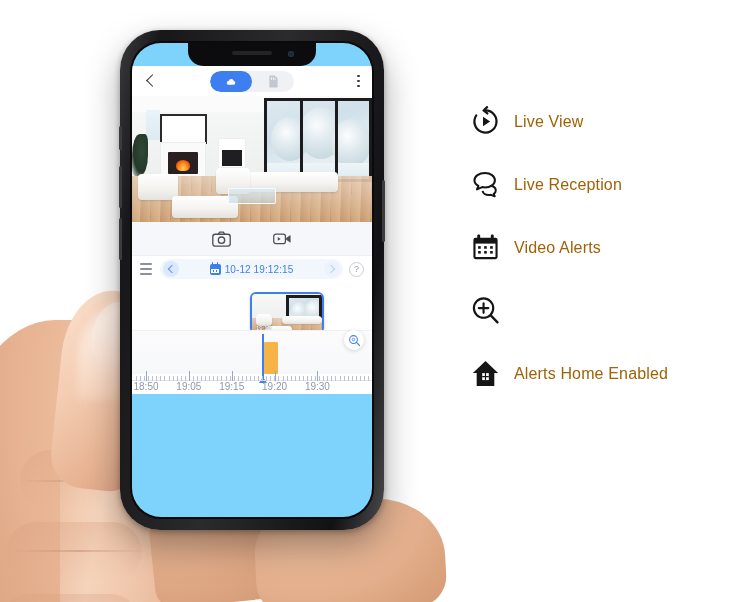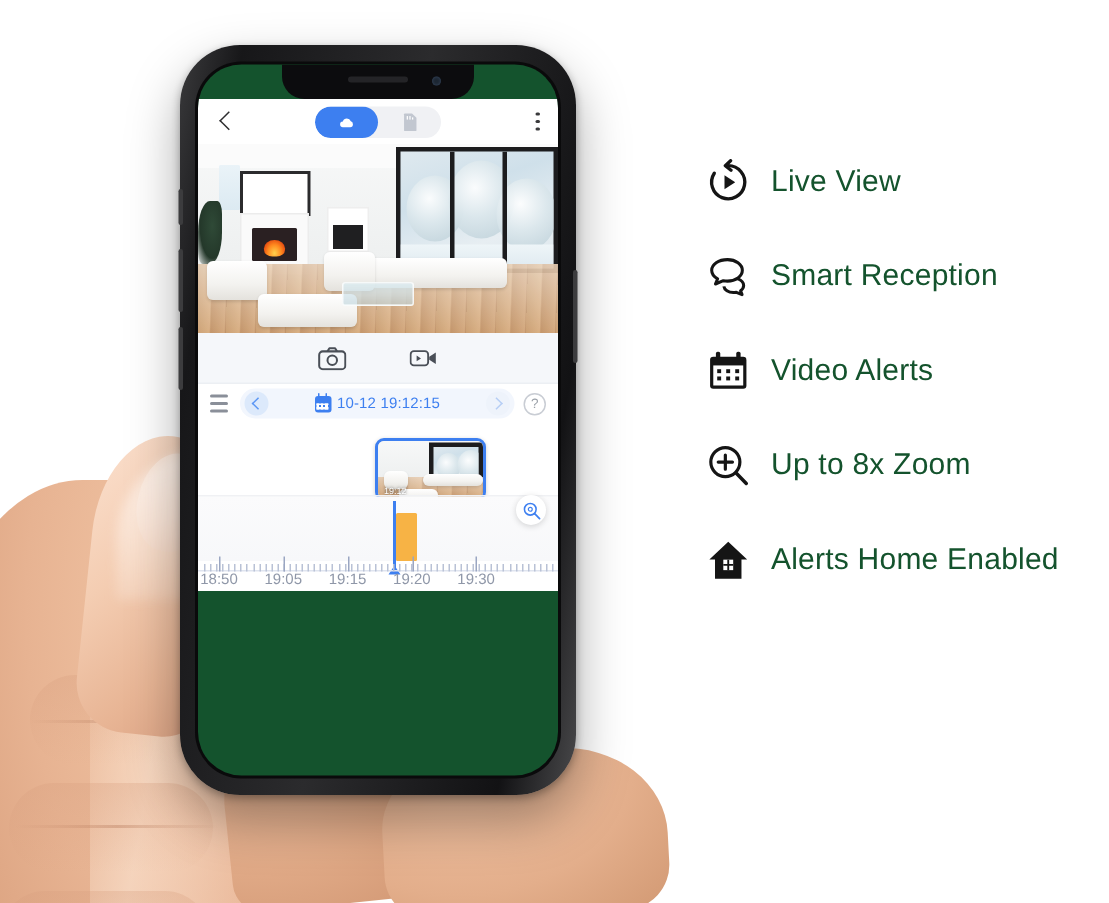--- a/index.html
+++ b/index.html
@@ -76,21 +76,21 @@
     border-radius: 40px;
     box-shadow: 0 16px 34px rgba(0,0,0,.34), 0 2px 6px rgba(0,0,0,.3);
     padding: 11px 10px;
   }
   .phone-inner {
     position: relative; width: 100%; height: 100%;
     background: #0a0a0b; border-radius: 31px; padding: 2px;
   }
   .screen {
     position: relative; width: 100%; height: 100%;
-    background: #14532d; border-radius: 29px; overflow: hidden; text-align: center;
+    background: #7dd3fc; border-radius: 29px; overflow: hidden; text-align: center;
   }
   .side-btn {
     position: absolute; width: 3px; background: #3c3c3e; border-radius: 2px;
   }
   .sb1 { left: -1px; top: 96px; height: 24px; }
   .sb2 { left: -1px; top: 136px; height: 42px; }
   .sb3 { left: -1px; top: 188px; height: 42px; }
   .sb4 { right: -1px; top: 150px; height: 62px; }
 
   .notch {
@@ -266,21 +266,21 @@
   .tick.minor { height: 5px; }
   .tick.major { height: 10px; background: #9aa6c2; }
   .ruler-baseline { position:absolute; left:0; bottom:0; width:100%; height:1px; background:#dfe4ef; }
   .rlabels { position: absolute; left: 0; bottom: 1px; width: 100%; height: 12px; }
   .rlabel { position: absolute; font-size: 10px; color: #8f97a8; transform: translateX(-50%); }
 
   
   .features { position: absolute; left: 470px; top: 90px; width: 262px; }
   .feature { display: flex; align-items: center; height: 63px; }
   .f-icon { width: 44px; min-width: 44px; display: flex; align-items: center; justify-content: flex-start; }
-  .f-label { font-size: 20px; color: #14532d; letter-spacing: .15px; }
+  .f-label { font-size: 16px; color: #a16207; letter-spacing: .15px; }
 
   
   .caption {
     position: absolute; left: 0; bottom: 14px; width: 739px; text-align: center;
     font-size: 12.5px; color: #6f757e;
   }
 </style>
 </head>
 <body>
 
@@ -534,21 +534,21 @@
       <div class="f-label">Live View</div>
     </div>
 
     <div class="feature">
       <div class="f-icon">
         <svg width="31" height="31" viewBox="0 0 32 32">
           <path d="M15.5 4.2c5.6 0 10.2 3.3 10.2 7.4s-4.6 7.4-10.2 7.4c-1 0-2-.1-2.9-.3l-5.4 2.3 1.5-3.6C5.9 16 4.6 13.9 4.6 11.6c0-4.1 4.6-7.4 10.9-7.4z" fill="none" stroke="#151515" stroke-width="2.1" stroke-linejoin="round"></path>
           <path d="M22.2 17.3c2.6.9 4.4 2.7 4.4 4.8 0 1.4-.8 2.7-2.1 3.6l1 2.6-3.9-1.6c-.7.1-1.4.2-2.1.2-3.4 0-6.2-1.9-6.5-4.3" fill="none" stroke="#151515" stroke-width="2.1" stroke-linejoin="round"></path>
         </svg>
       </div>
-      <div class="f-label">Smart Reception</div>
+      <div class="f-label">Live Reception</div>
     </div>
 
 
     <div class="feature">
       <div class="f-icon">
         <svg width="31" height="31" viewBox="0 0 32 32">
           <rect x="3.5" y="6" width="25" height="22" rx="2.2" fill="#151515"></rect>
           <rect x="5.7" y="12" width="20.6" height="13.8" fill="#ffffff"></rect>
           <rect x="7.5" y="2.6" width="3" height="5" rx="1.2" fill="#151515"></rect>
           <rect x="21.5" y="2.6" width="3" height="5" rx="1.2" fill="#151515"></rect>
@@ -566,21 +566,20 @@
     </div>
 
     <div class="feature">
       <div class="f-icon">
         <svg width="31" height="31" viewBox="0 0 32 32">
           <circle cx="14" cy="13.5" r="10" fill="none" stroke="#151515" stroke-width="2.2"></circle>
           <path d="M14 8.6v9.8M9.1 13.5h9.8" stroke="#151515" stroke-width="2.2" stroke-linecap="round"></path>
           <path d="M21.4 21l7 7.2" stroke="#151515" stroke-width="2.4" stroke-linecap="round"></path>
         </svg>
       </div>
-      <div class="f-label">Up to 8x Zoom</div>
     </div>
 
     <div class="feature">
       <div class="f-icon">
         <svg width="31" height="31" viewBox="0 0 32 32">
           <path d="M16 3.2L29 15.4h-3.9v13.4H6.9V15.4H3z" fill="#151515"></path>
           <rect x="12.6" y="15.6" width="6.8" height="7.2" fill="#ffffff"></rect>
           <path d="M16 15.6v7.2M12.6 19.2h6.8" stroke="#151515" stroke-width="1.3"></path>
         </svg>
       </div>

